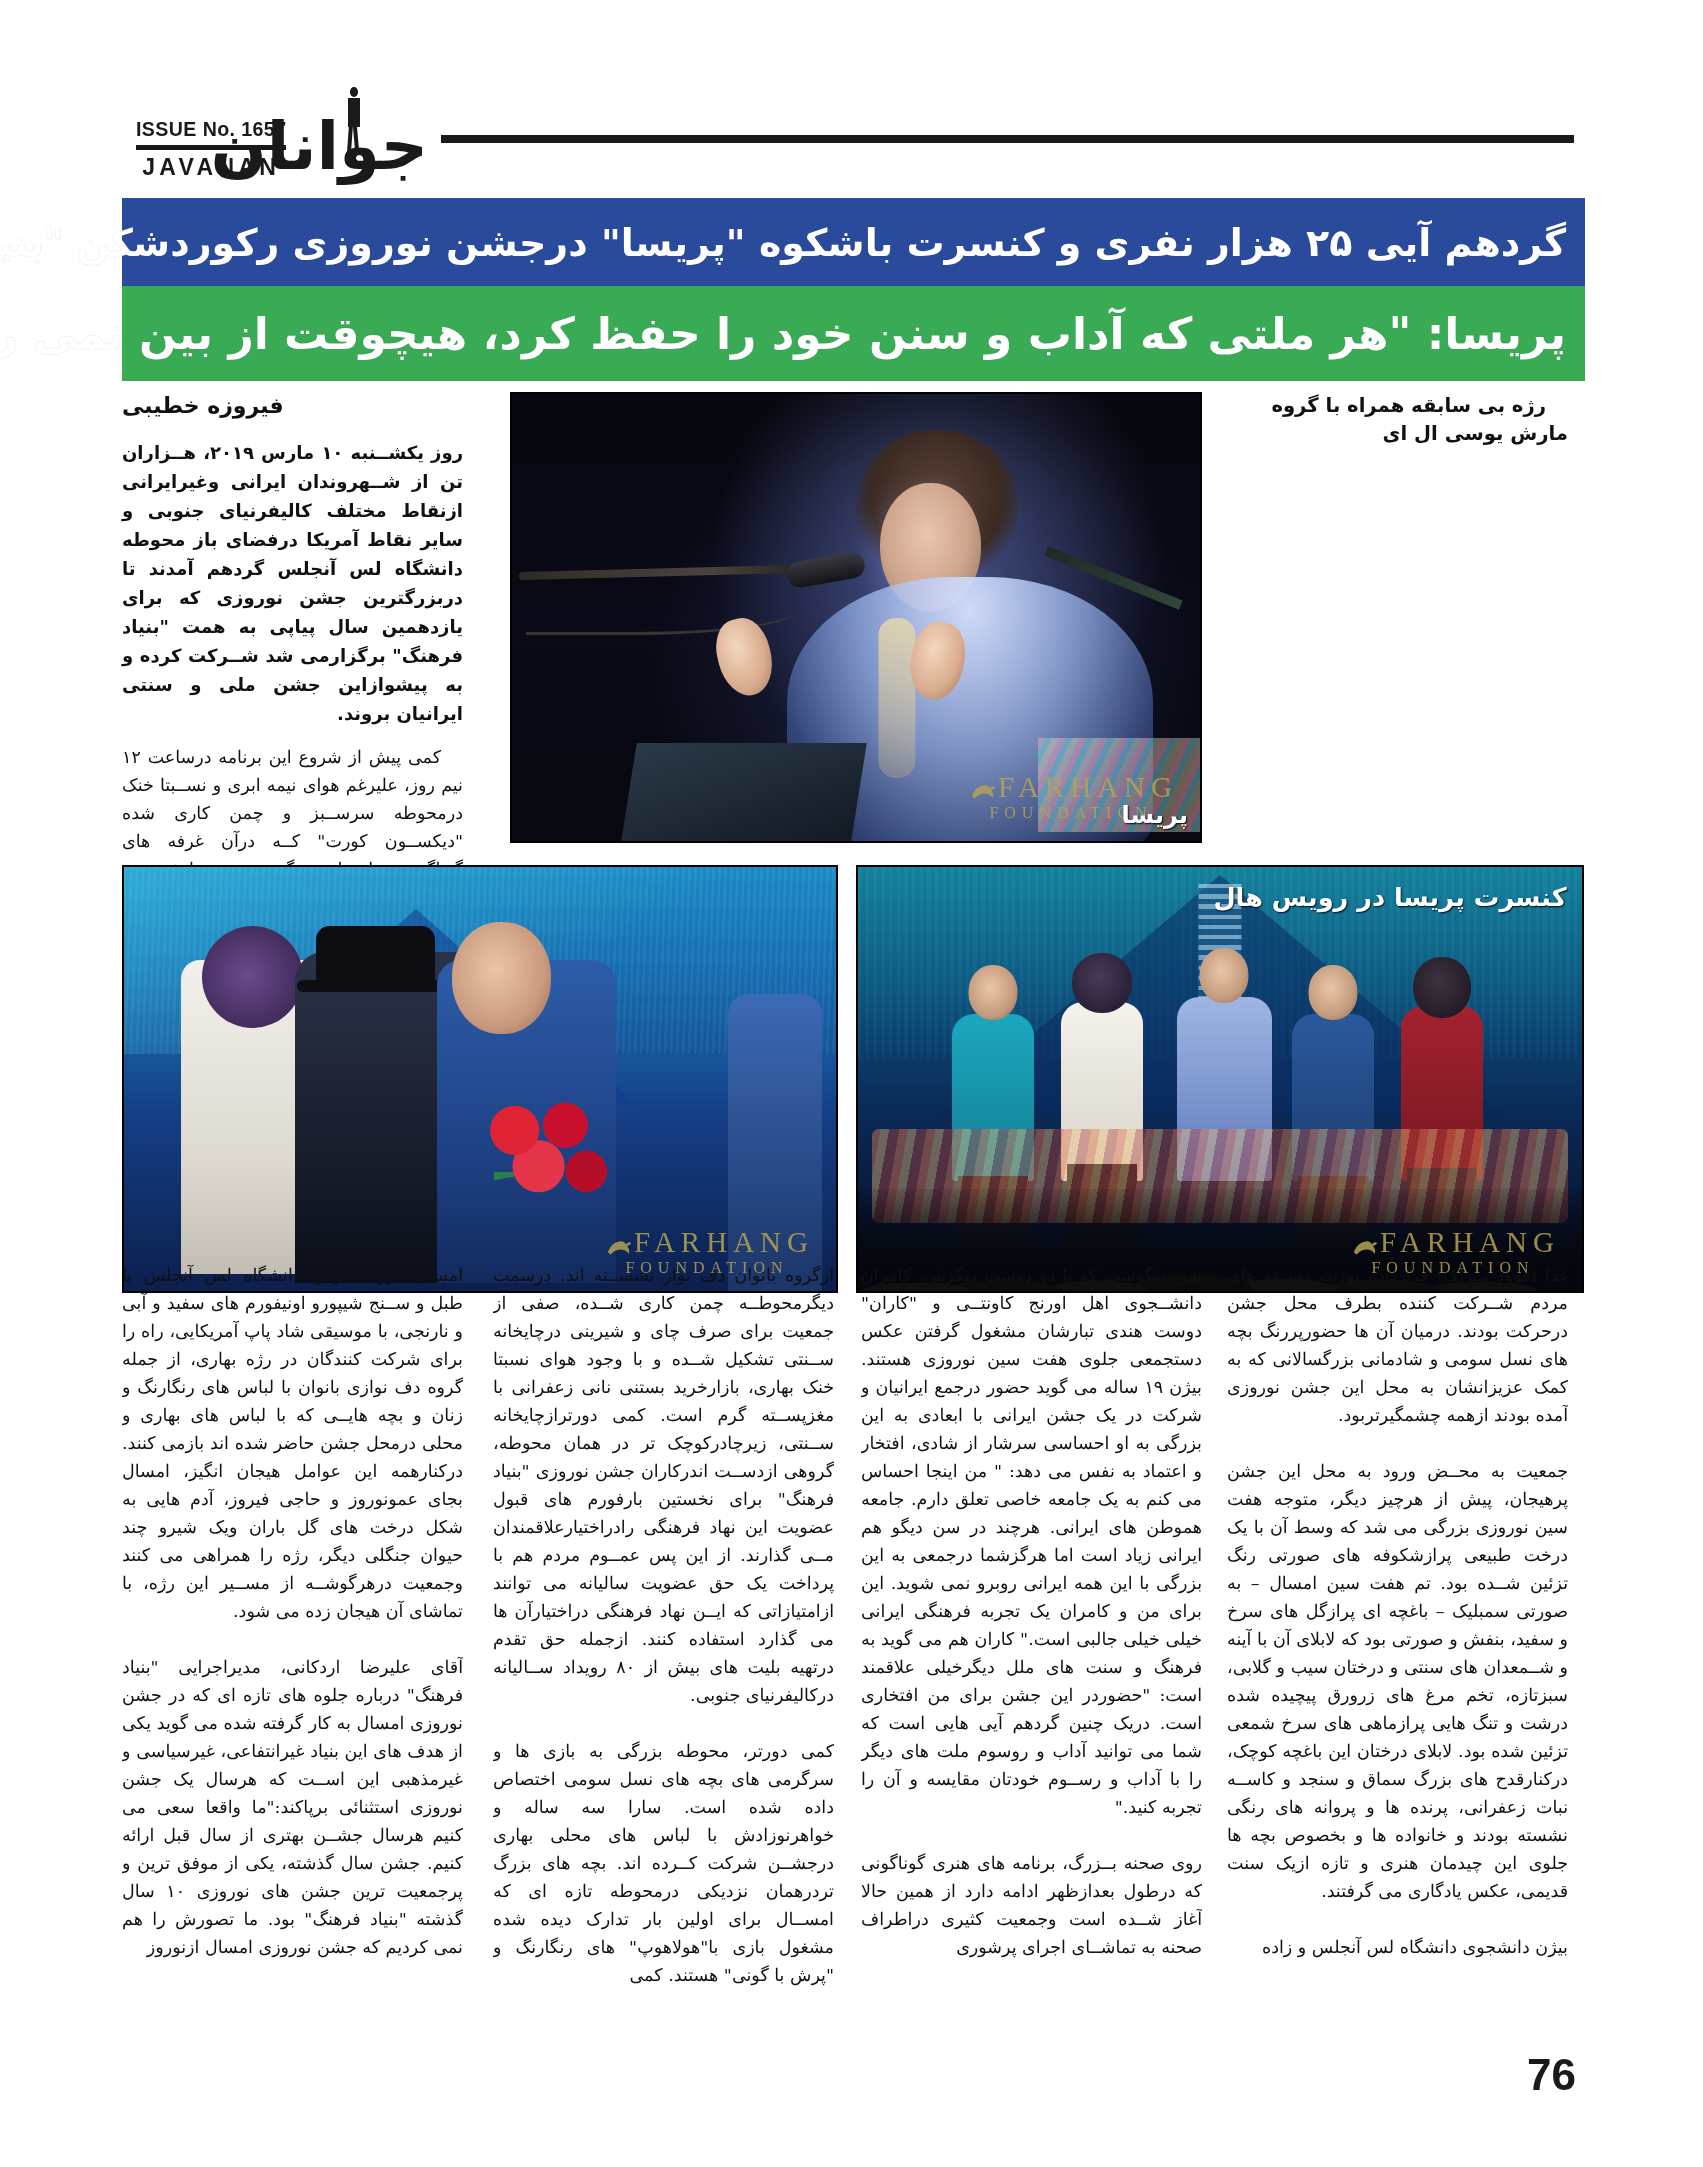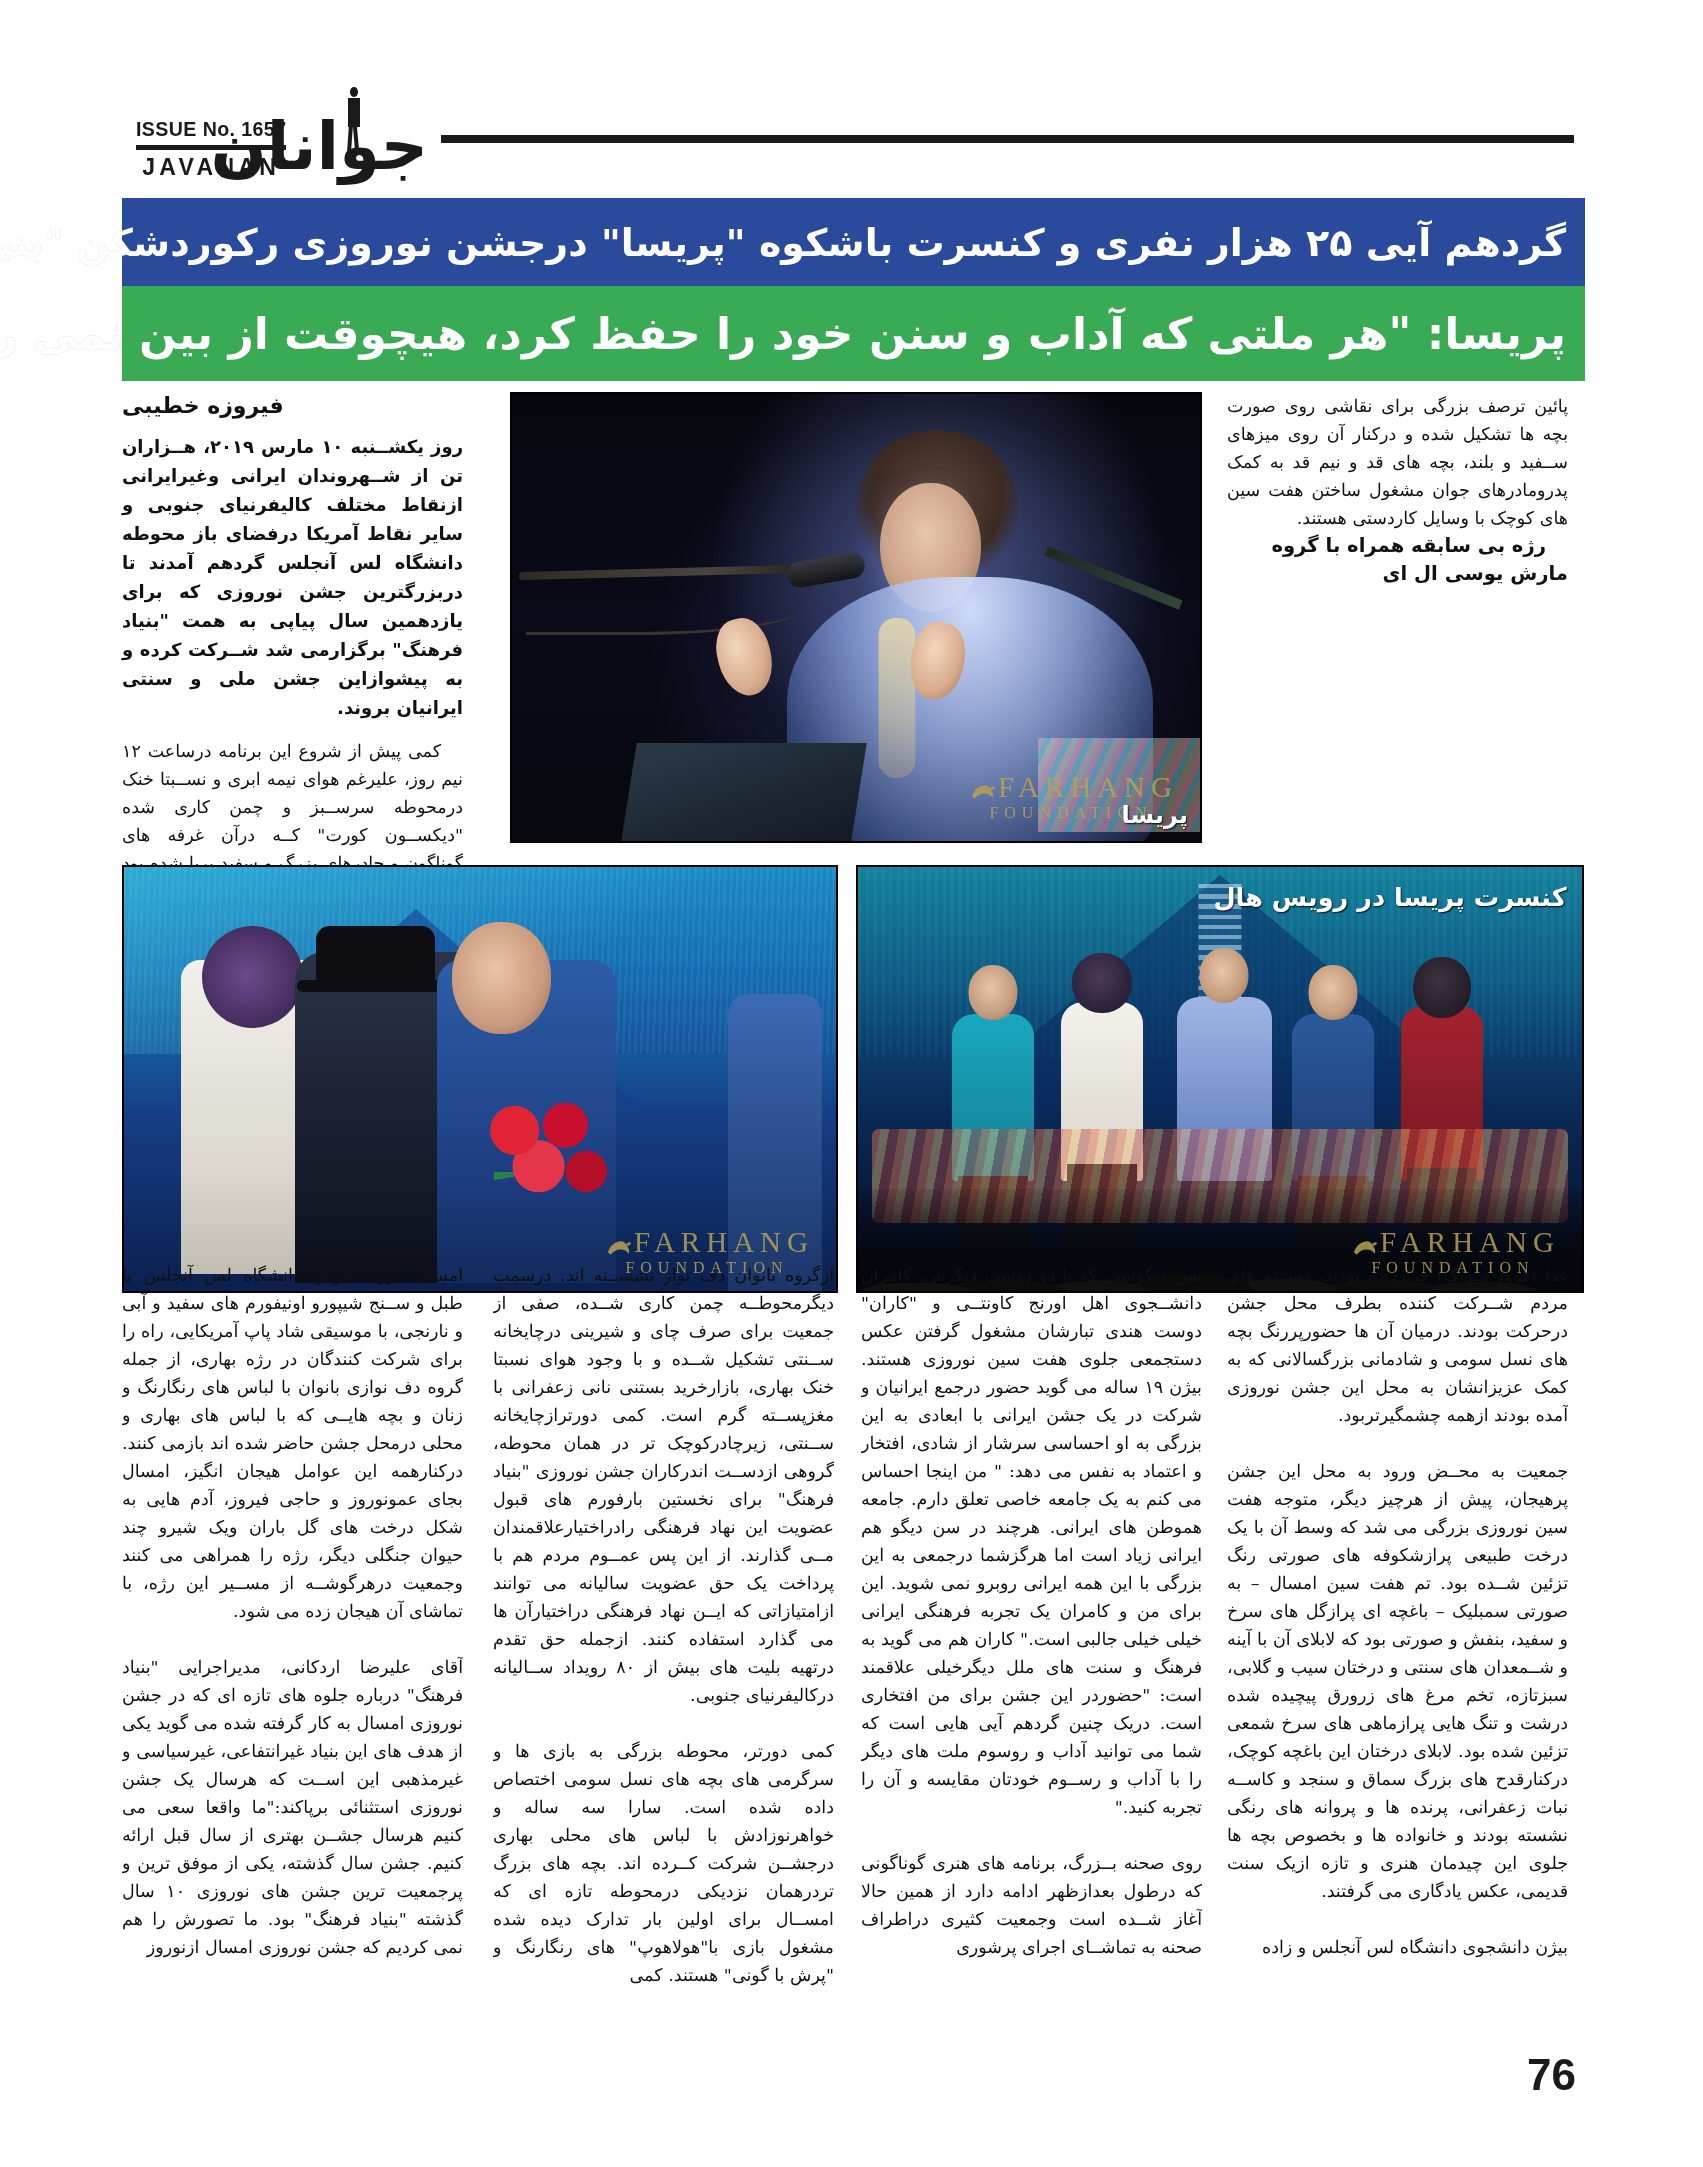--- a/index.html
+++ b/index.html
@@ -152,21 +152,21 @@
     line-height: 28px;
     margin: 13.6px 0 5.1px 0;
     text-indent: 0;
     text-align: right;
   }
   .byline {
     font-family: "DejaVu Sans", sans-serif;
     font-weight: bold;
     font-size: 22px;
     text-align: left;
-    margin-bottom: 12px;
+    margin-bottom: 18px;
     direction: rtl;
   }
   .lead {
     font-family: "DejaVu Sans", sans-serif;
     font-weight: bold;
     font-size: 18px;
     line-height: 29px;
     text-align: justify;
   }
 
@@ -496,21 +496,20 @@
   <div class="band-title">گردهم آیی ۲۵ هزار نفری و کنسرت باشکوه "پریسا" درجشن نوروزی رکوردشکن "بنیاد فرهنگ"</div>
 </div>
 
 <div class="band band-green">
   <div class="band-title">پریسا: "هر ملتی که آداب و سنن خود را حفظ کرد، هیچوقت از بین نمی رود"</div>
 </div>
 
 <div class="page-body">
 
   <div class="col" id="col-top-left">
-    <p class="noind">پائین ترصف بزرگی برای نقاشی روی صورت بچه ها تشکیل شده و درکنار آن روی میزهای ســفید و بلند، بچه های قد و نیم قد به کمک پدرومادرهای جوان مشغول ساختن هفت سین های کوچک با وسایل کاردستی هستند.</p>
     <p class="subhead">رژه بی سابقه همراه با گروه مارش یوسی ال ای</p>
   </div>
 
   <div class="col" id="col-top-right">
     <div class="byline">فیروزه خطیبی</div>
     <p class="lead noind">روز یکشــنبه ۱۰ مارس ۲۰۱۹، هــزاران تن از شــهروندان ایرانی وغیرایرانی ازنقاط مختلف کالیفرنیای جنوبی و سایر نقاط آمریکا درفضای باز محوطه دانشگاه لس آنجلس گردهم آمدند تا دربزرگترین جشن نوروزی که برای یازدهمین سال پیاپی به همت "بنیاد فرهنگ" برگزارمی شد شــرکت کرده و به پیشوازاین جشن ملی و سنتی ایرانیان بروند.</p>
     <p style="margin-top:15.3px">کمی پیش از شروع این برنامه درساعت ۱۲ نیم روز، علیرغم هوای نیمه ابری و نســبتا خنک درمحوطه سرســبز و چمن کاری شده "دیکســون کورت" کــه درآن غرفه های گوناگون و چادرهای بزرگ و سفید برپا شده بود ودورتادور آن را هم واگن های مخصوص</p>
   </div>
 
   <div class="photo" id="photo-parisa-solo">

